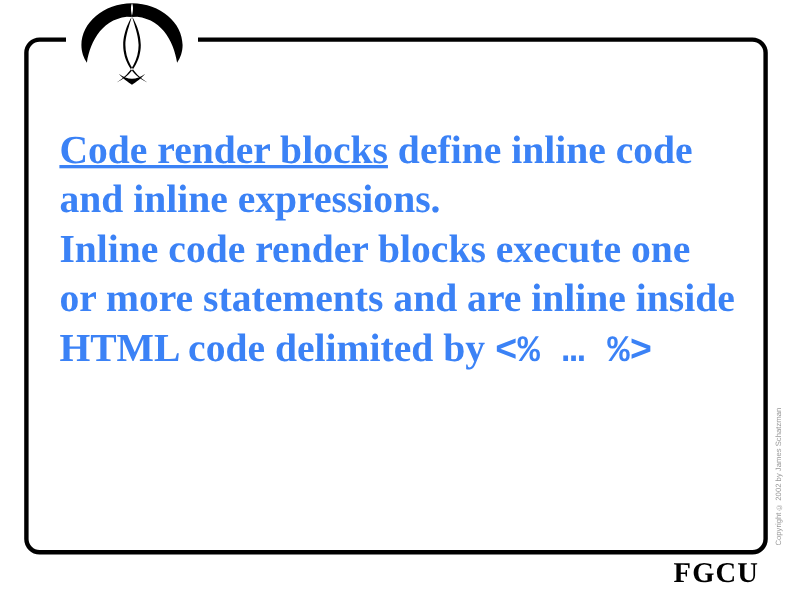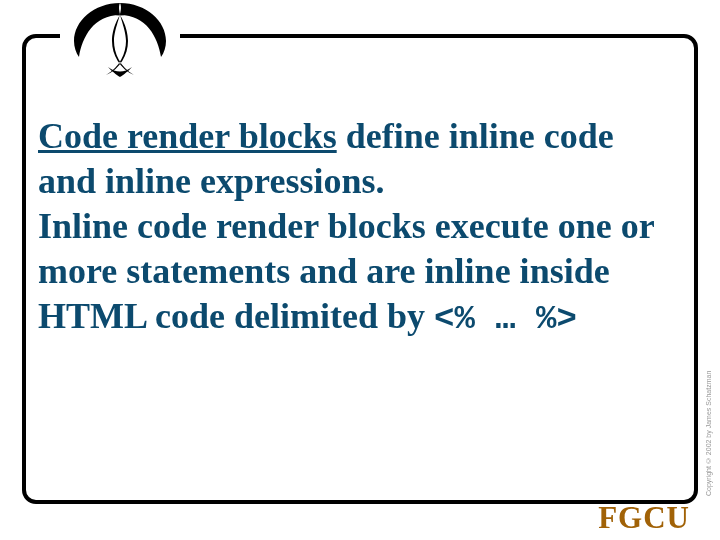--- a/index.html
+++ b/index.html
@@ -26,42 +26,42 @@
     left: 60px;
     width: 120px;
     height: 88px;
     z-index: 5;
     background: #fff;
   }
   .logo svg { display: block; }
   .content {
     position: absolute;
     top: 114px;
-    left: 38px;
+    left: 54px;
     right: 52px;
     font-size: 36px;
     line-height: 1.25;
     font-weight: bold;
-    color: #0c4a6e;
+    color: #3b82f6;
   }
   .content .underlined { text-decoration: underline; }
   .content .mono {
     font-family: "Courier New", Courier, monospace;
     font-weight: bold;
     font-size: 34px;
   }
   .fgcu {
     position: absolute;
     bottom: 4px;
     right: 30px;
     font-family: "Times New Roman", Times, serif;
     font-weight: bold;
-    font-size: 31px;
+    font-size: 26px;
     letter-spacing: 1px;
-    color: #a16207;
+    color: #000000;
     text-align: right;
   }
   .side-copyright {
     position: absolute;
     right: 3px;
     bottom: 44px;
     width: 12px;
     height: 140px;
     font-size: 7px;
     color: #999;

